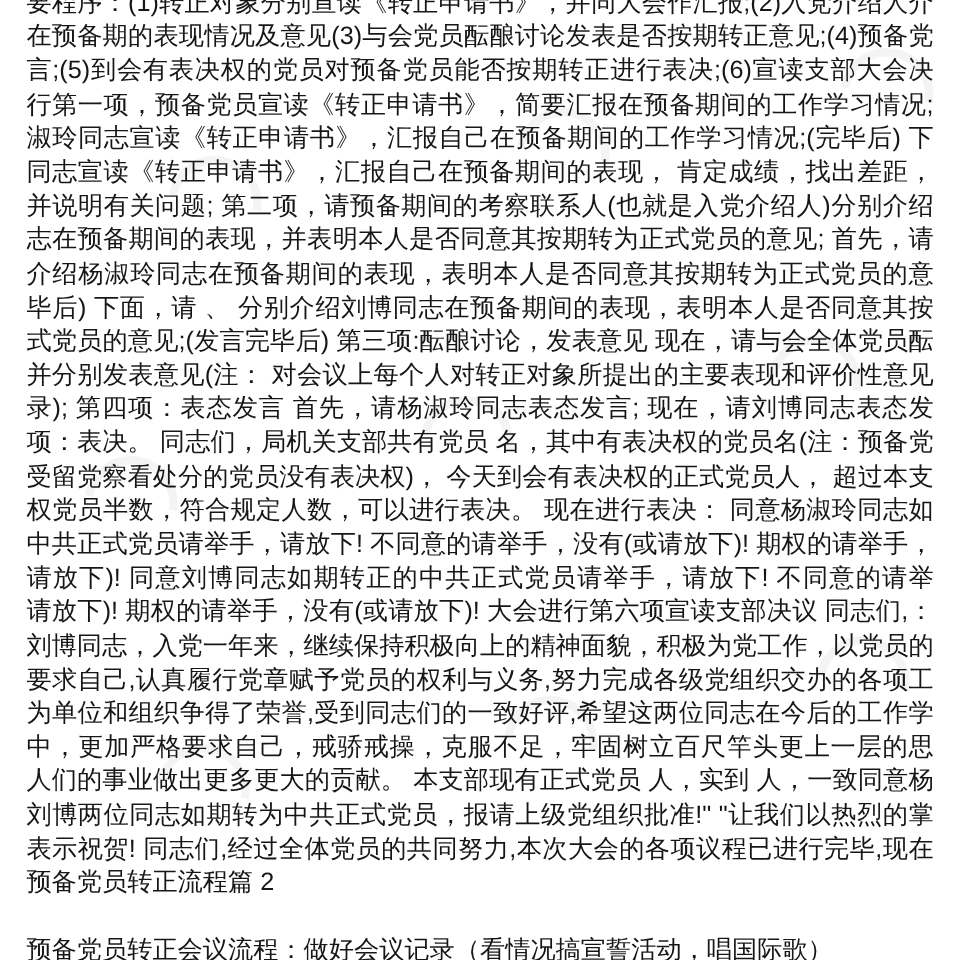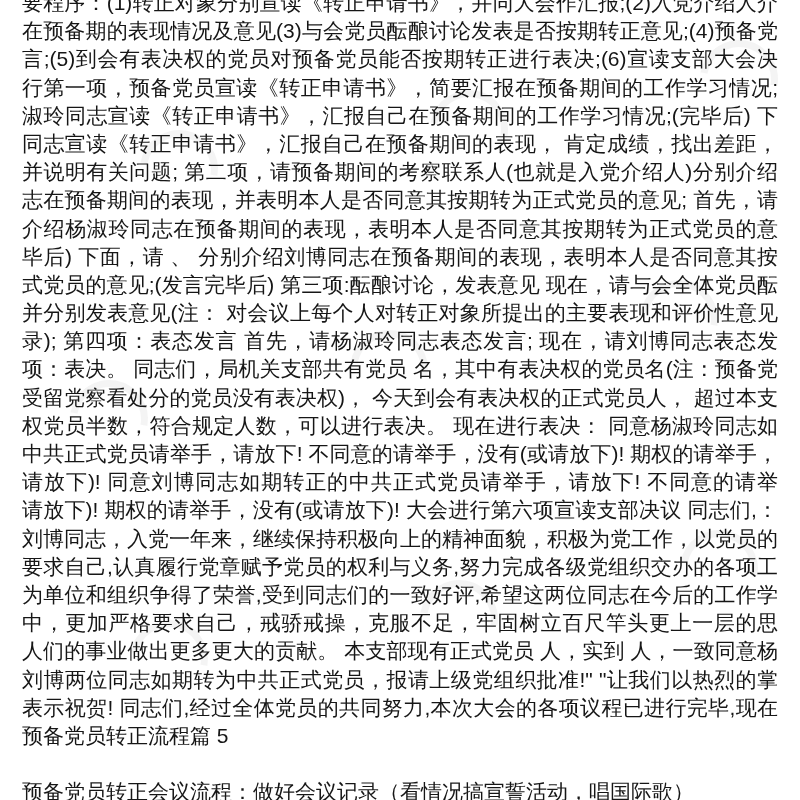--- a/index.html
+++ b/index.html
@@ -102,17 +102,17 @@
         <div class="line">请放下)! 同意刘博同志如期转正的中共正式党员请举手，请放下! 不同意的请举手，没有(或</div>
         <div class="line">请放下)! 期权的请举手，没有(或请放下)! 大会进行第六项宣读支部决议 同志们,：杨淑玲、</div>
         <div class="line">刘博同志，入党一年来，继续保持积极向上的精神面貌，积极为党工作，以党员的标准严格</div>
         <div class="line">要求自己,认真履行党章赋予党员的权利与义务,努力完成各级党组织交办的各项工作任务,</div>
         <div class="line">为单位和组织争得了荣誉,受到同志们的一致好评,希望这两位同志在今后的工作学习生活</div>
         <div class="line">中，更加严格要求自己，戒骄戒操，克服不足，牢固树立百尺竿头更上一层的思想，为党和</div>
         <div class="line">人们的事业做出更多更大的贡献。 本支部现有正式党员 人，实到 人，一致同意杨淑玲、</div>
         <div class="line">刘博两位同志如期转为中共正式党员，报请上级党组织批准!" "让我们以热烈的掌声对他们</div>
         <div class="line">表示祝贺! 同志们,经过全体党员的共同努力,本次大会的各项议程已进行完毕,现在散会。</div>
       </div>
-    <div class="plain-line">预备党员转正流程篇 5</div>
+    <div class="plain-line">预备党员转正流程篇 2</div>
     <div class="plain-line closing-line">预备党员转正会议流程：做好会议记录（看情况搞宣誓活动，唱国际歌）</div>
   </div>
 
 </div>
 
 </body></html>

